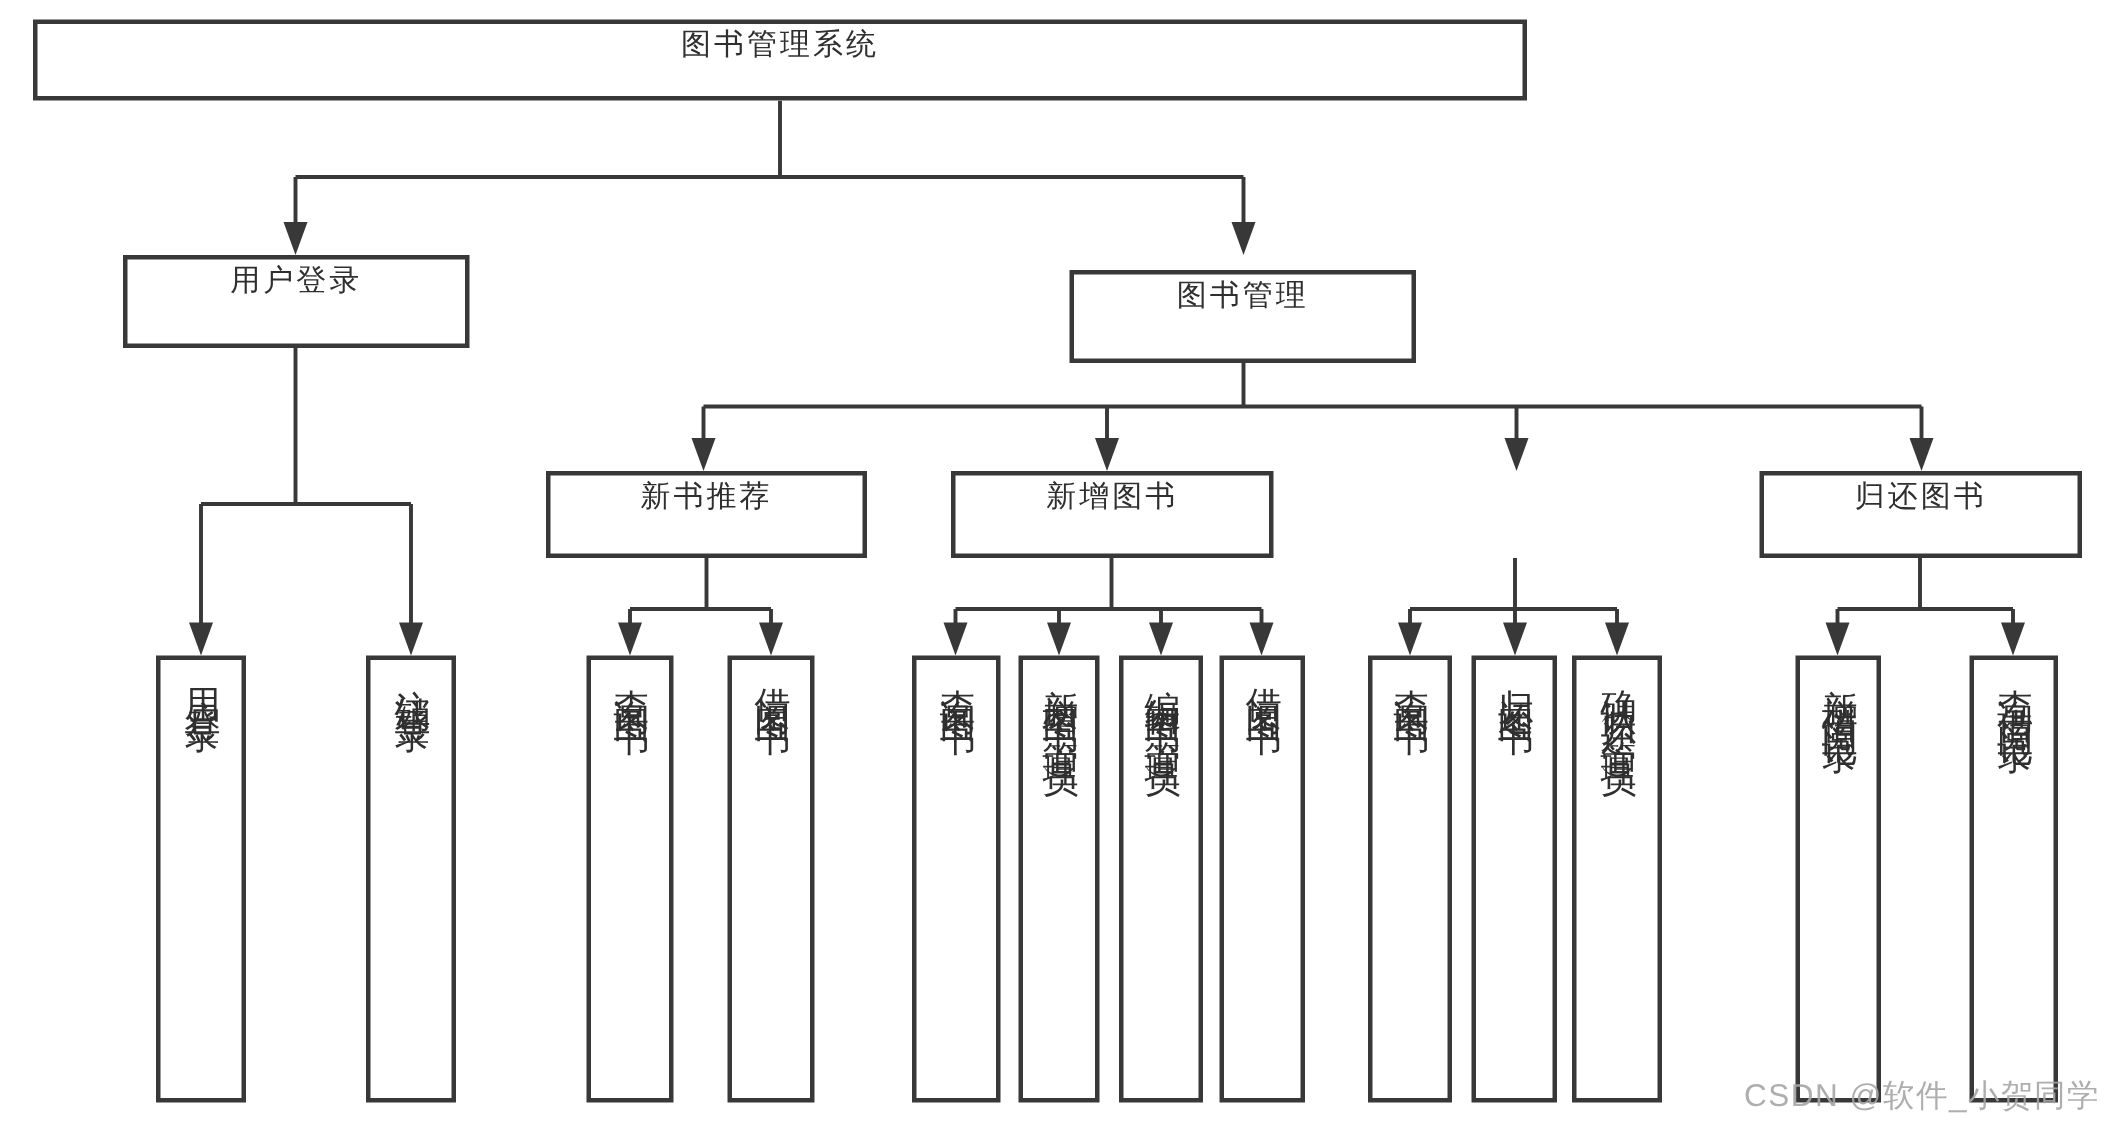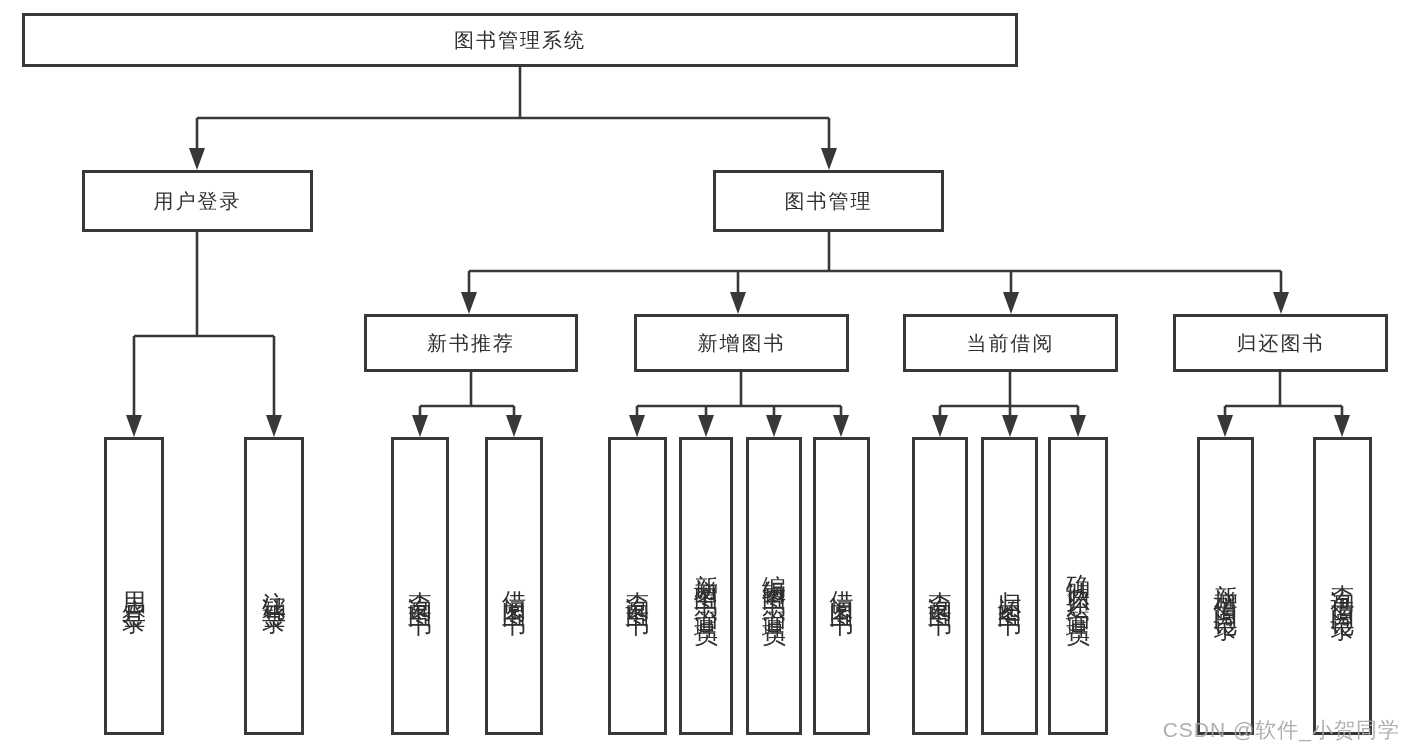--- a/index.html
+++ b/index.html
@@ -30,21 +30,20 @@
   }
   .connectors polygon {
     fill: var(--line);
     stroke: none;
   }
   .box {
     position: absolute;
     background: var(--background);
     border: 3px solid var(--line);
     display: flex;
-    align-items: center;
     justify-content: center;
     color: var(--text);
   }
   .h-text {
     font-size: 20px;
     letter-spacing: 2px;
     color: var(--text);
     white-space: nowrap;
   }
   .v-text {
@@ -115,32 +114,29 @@
     </g>
   </svg>
 
   <div class="box" style="left:22px; top:13px; width:996px; height:54px;">
     <span class="h-text">图书管理系统</span>
   </div>
 
   <div class="box" style="left:82px; top:170px; width:231px; height:62px;">
     <span class="h-text">用户登录</span>
   </div>
-  <div class="box" style="left:713px; top:170px; width:231px; height:62px;">
+  <div class="box" style="left:713px; top:180px; width:231px; height:62px;">
     <span class="h-text">图书管理</span>
   </div>
 
   <div class="box" style="left:364px; top:314px; width:214px; height:58px;">
     <span class="h-text">新书推荐</span>
   </div>
   <div class="box" style="left:634px; top:314px; width:215px; height:58px;">
     <span class="h-text">新增图书</span>
-  </div>
-  <div class="box" style="left:903px; top:314px; width:215px; height:58px;">
-    <span class="h-text">当前借阅</span>
   </div>
   <div class="box" style="left:1173px; top:314px; width:215px; height:58px;">
     <span class="h-text">归还图书</span>
   </div>
 
   <div class="box" style="left:104px; top:437px; width:60px; height:298px;">
     <span class="v-text">用户登录</span>
   </div>
   <div class="box" style="left:244px; top:437px; width:60px; height:298px;">
     <span class="v-text">注销登录</span>

